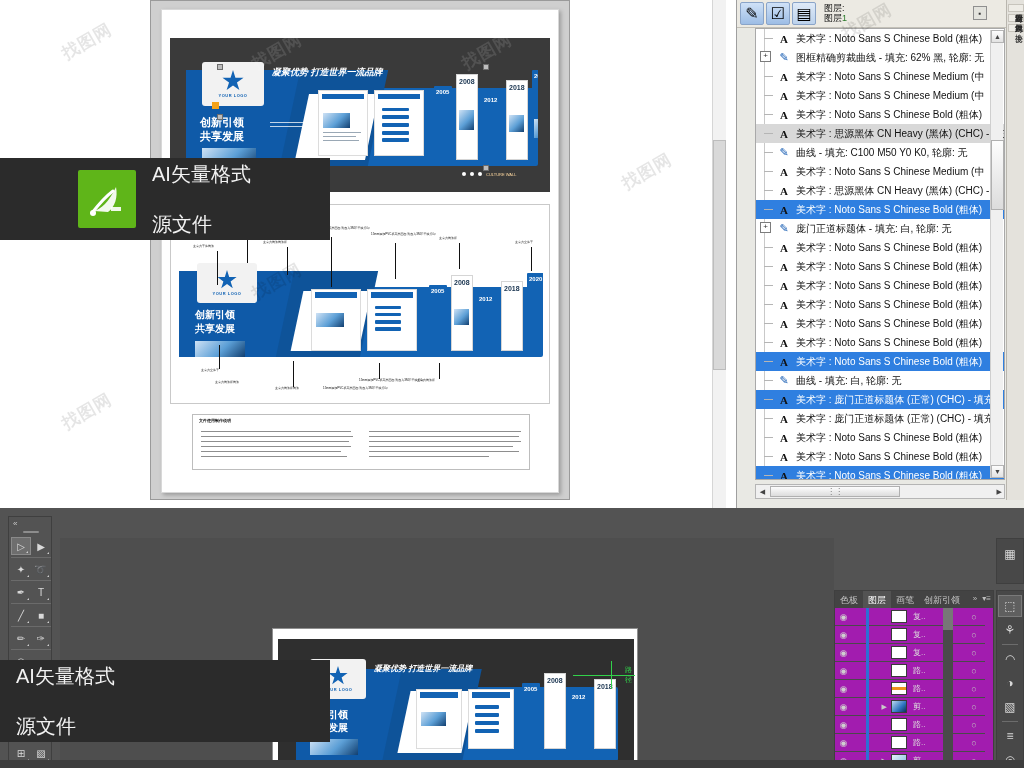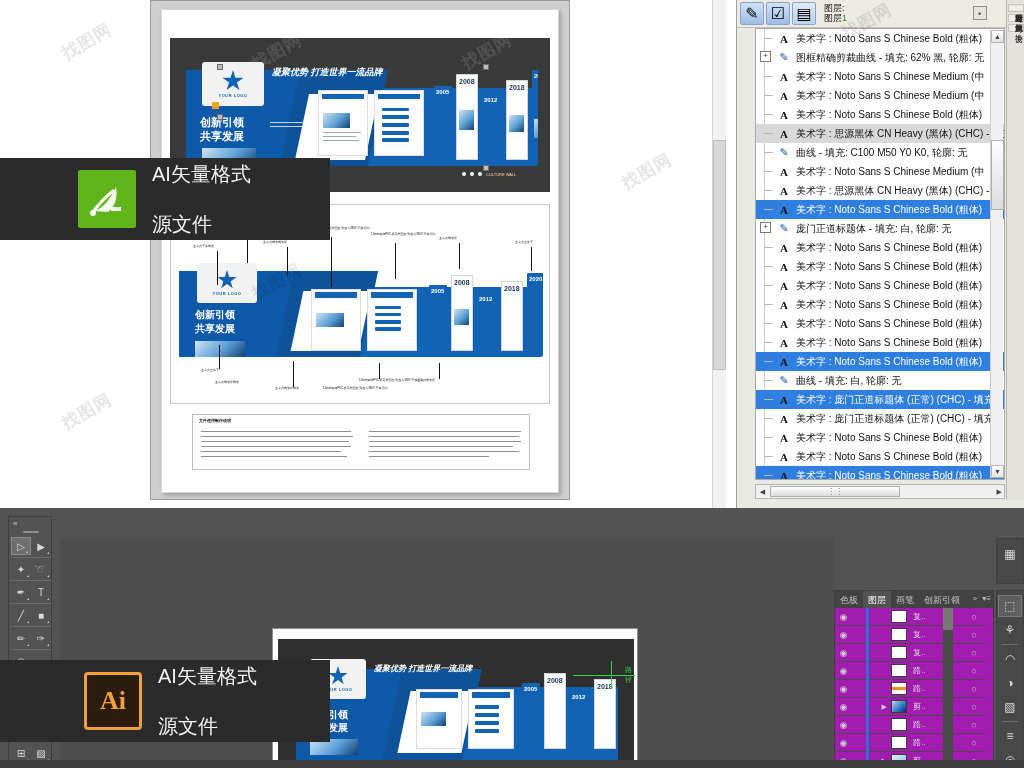--- a/index.html
+++ b/index.html
@@ -728,20 +728,19 @@
         <rect x="24" y="28" width="10" height="4" fill="#ffffff" opacity="0.9"></rect>
       </svg>
     </div>
     <div class="btxt">
       <div>AI矢量格式</div>
       <div>源文件</div>
     </div>
   </div>
 
   <div class="badge" id="badge-ai">
-    <div class="bicon">Ai</div>
     <div class="btxt">
       <div>AI矢量格式</div>
       <div>源文件</div>
     </div>
   </div>
 
 </div>
 
 </body></html>

